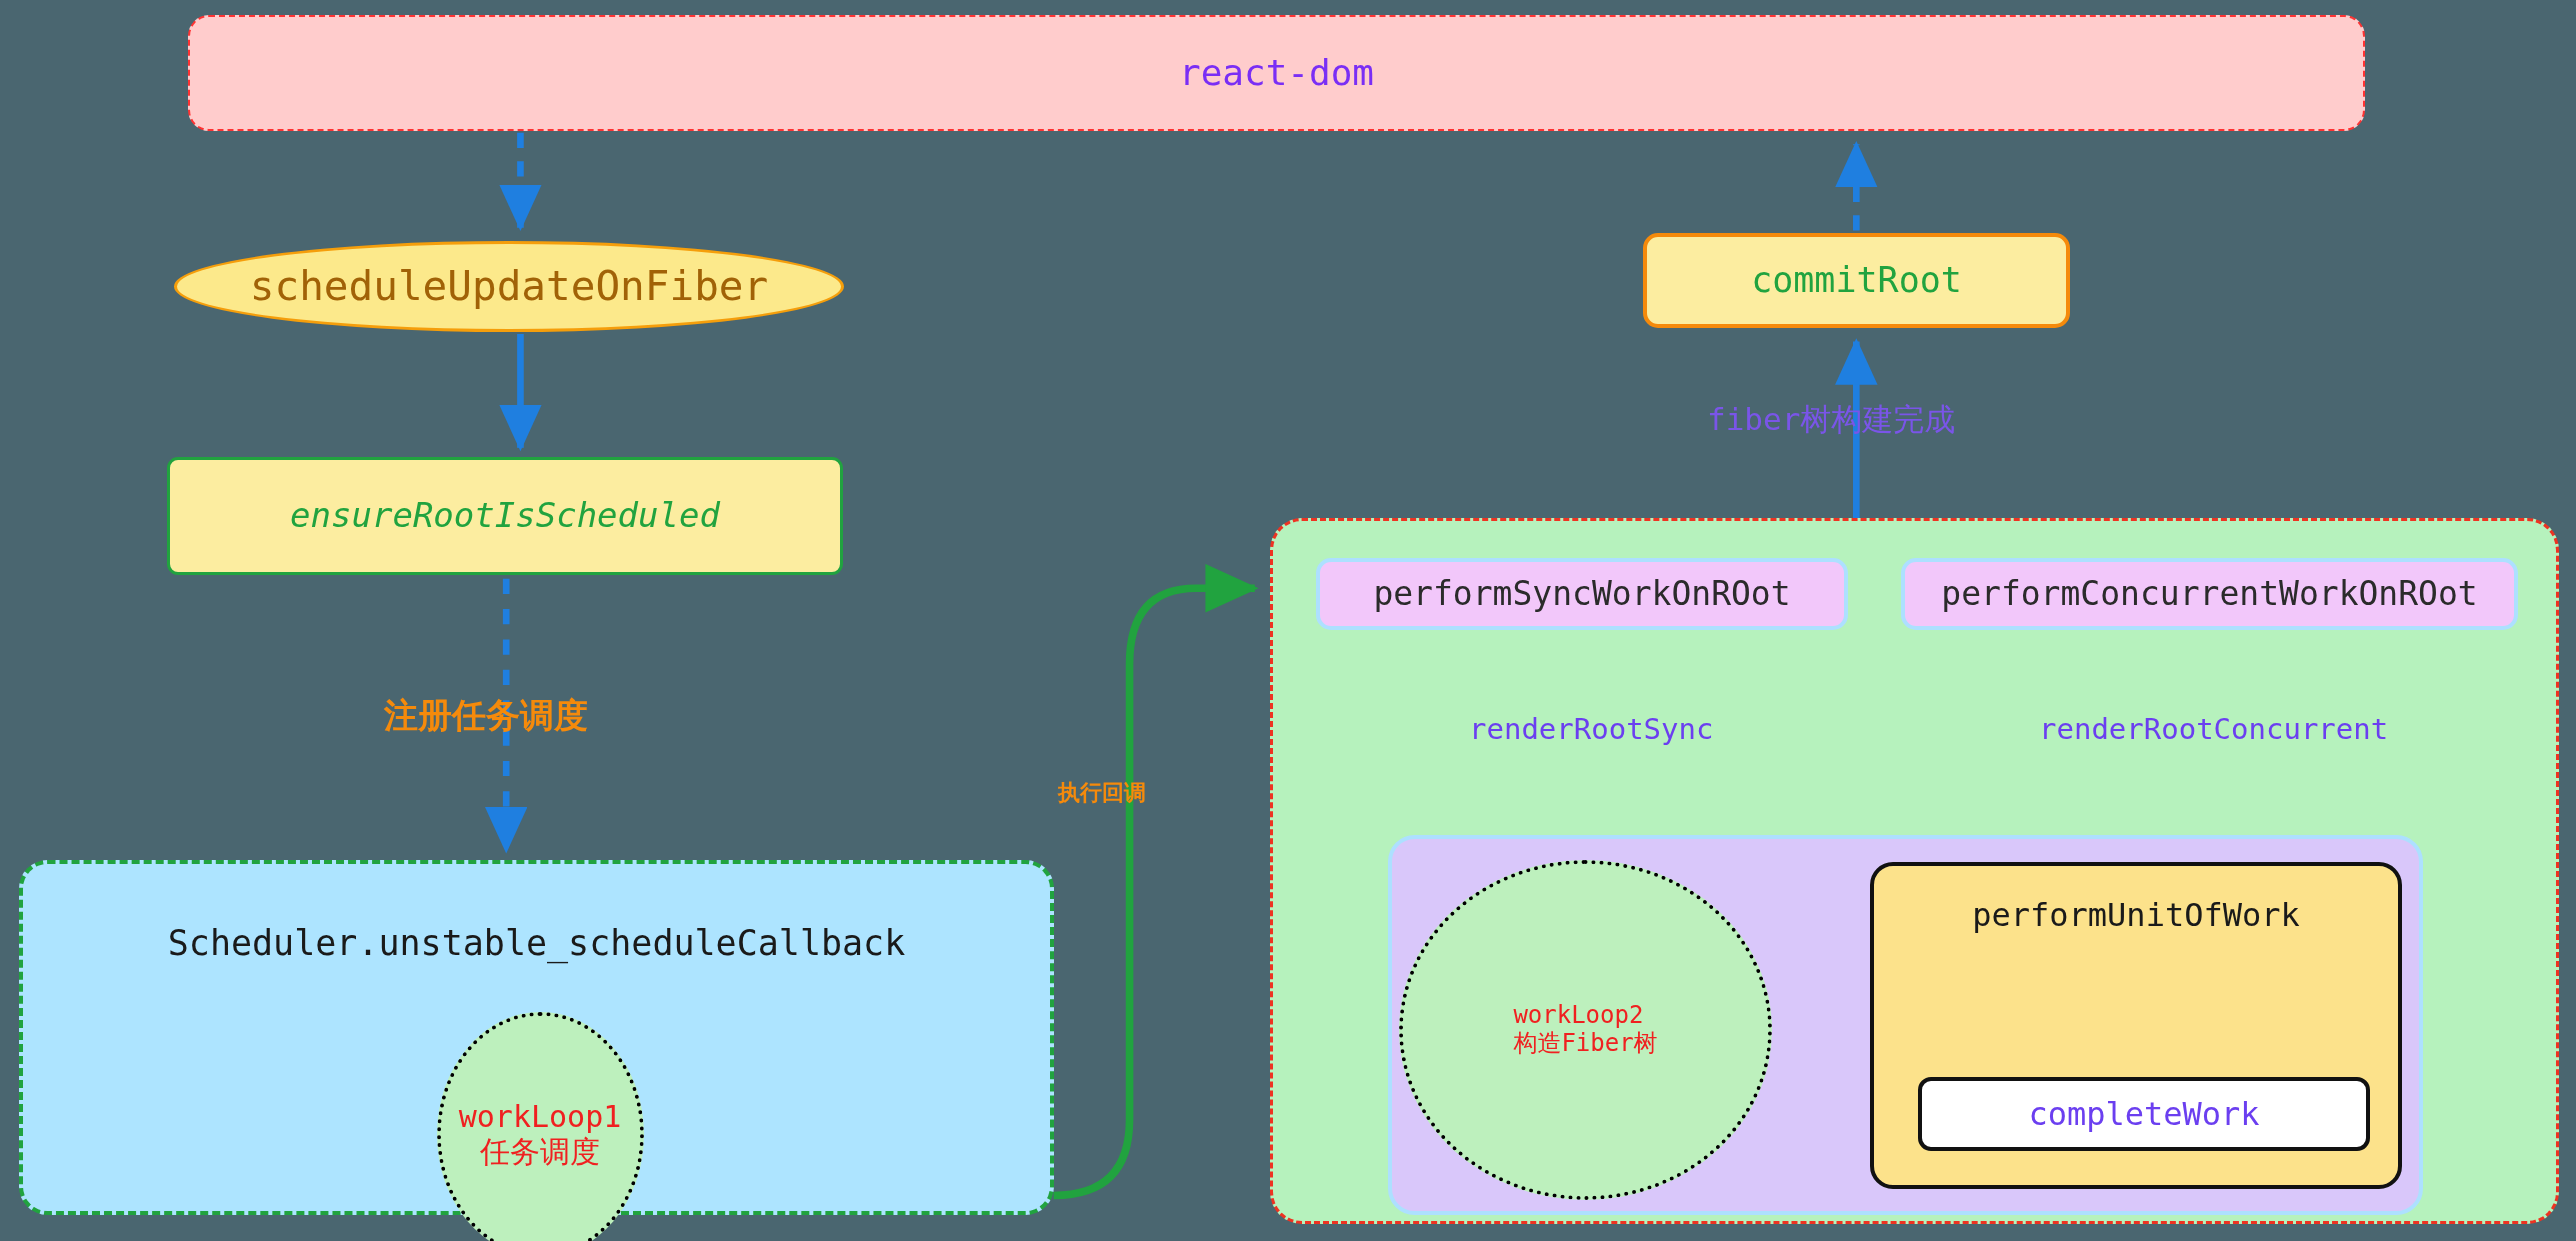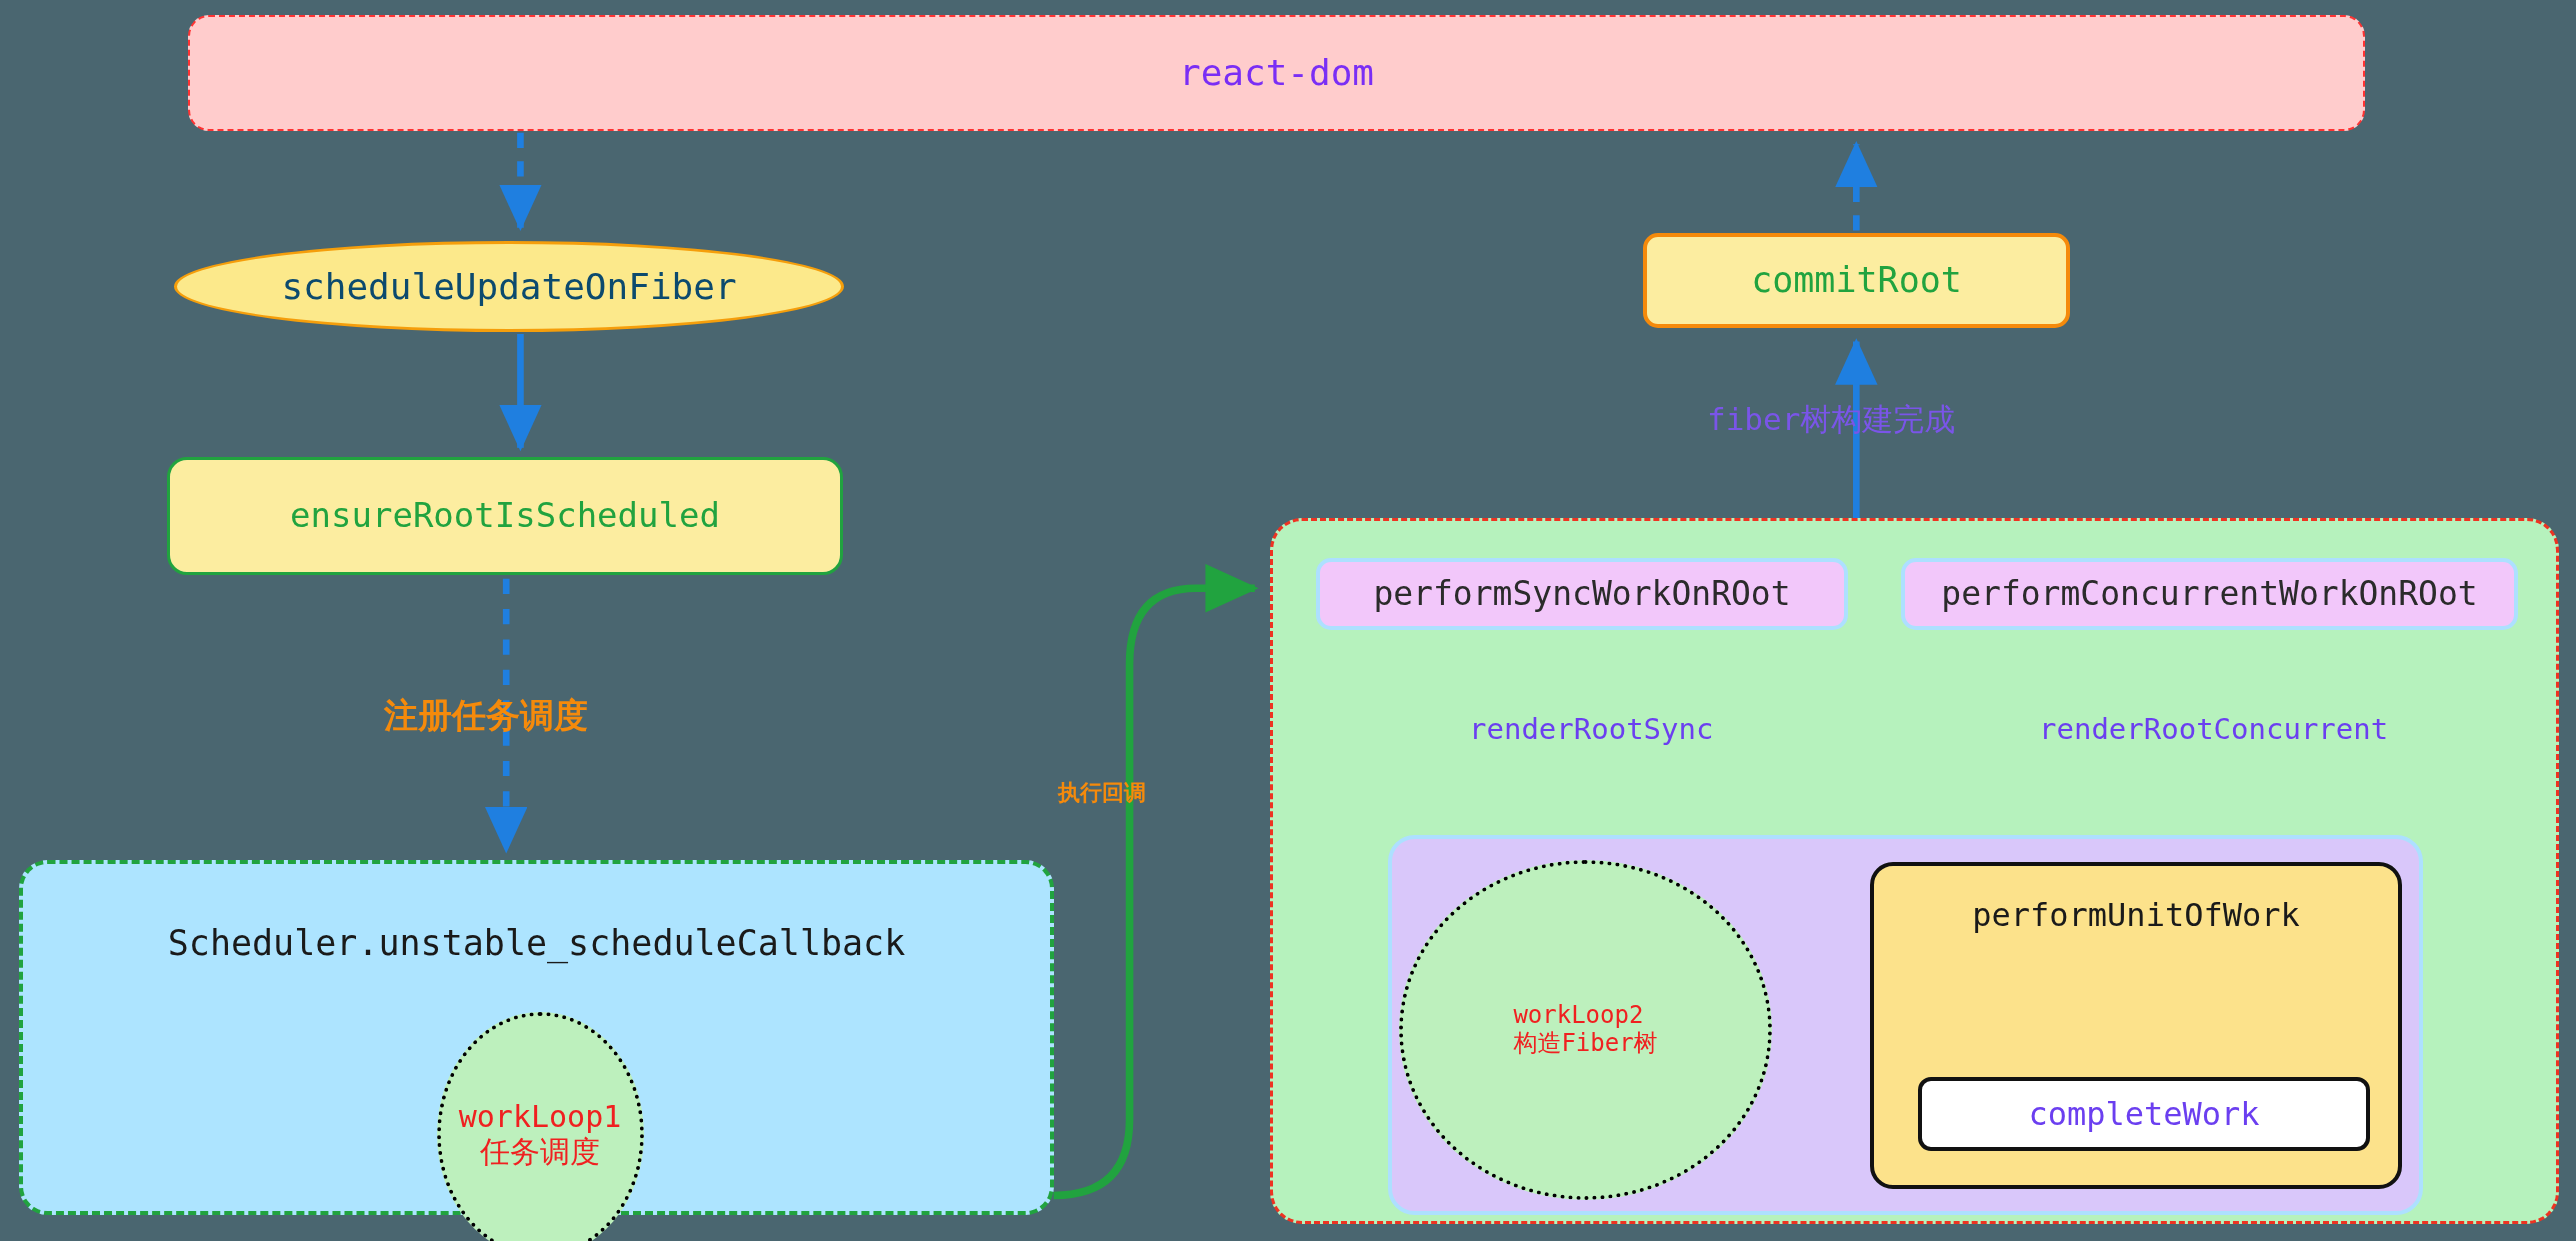--- a/index.html
+++ b/index.html
@@ -18,26 +18,26 @@
     left:188px;top:15px;width:2177px;height:116px;
     background:#ffcccc;border:2.8px dashed #ff3333;border-radius:21px;
   }
   #react-dom-box .nodelabel{color:#7a2ef5;font-size:36px;}
 
   
   #schedule-update-ellipse{
     left:174px;top:241px;width:670px;height:91px;
     background:#fce98b;border:3.8px solid #f59e0b;border-radius:50%;
   }
-  #schedule-update-ellipse .nodelabel{color:#0c4a6e;font-size:36px;}
+  #schedule-update-ellipse .nodelabel{color:#a16207;font-size:41px;}
 
   
   #ensure-root-box{
     left:167px;top:457px;width:676px;height:118px;
-    background:#fceda0;border:3.8px solid #21a33f;border-radius:20px;
+    background:#fceda0;border:3.8px solid #21a33f;border-radius:11px;font-style:italic;
   }
   #ensure-root-box .nodelabel{color:#21a33f;font-size:34px;}
 
   
   #scheduler-box{
     left:19px;top:860px;width:1035px;height:355px;
     background:#ade4ff;border:4.7px dashed #21a33f;border-radius:28.5px;
     display:block;
   }
   #scheduler-title{

